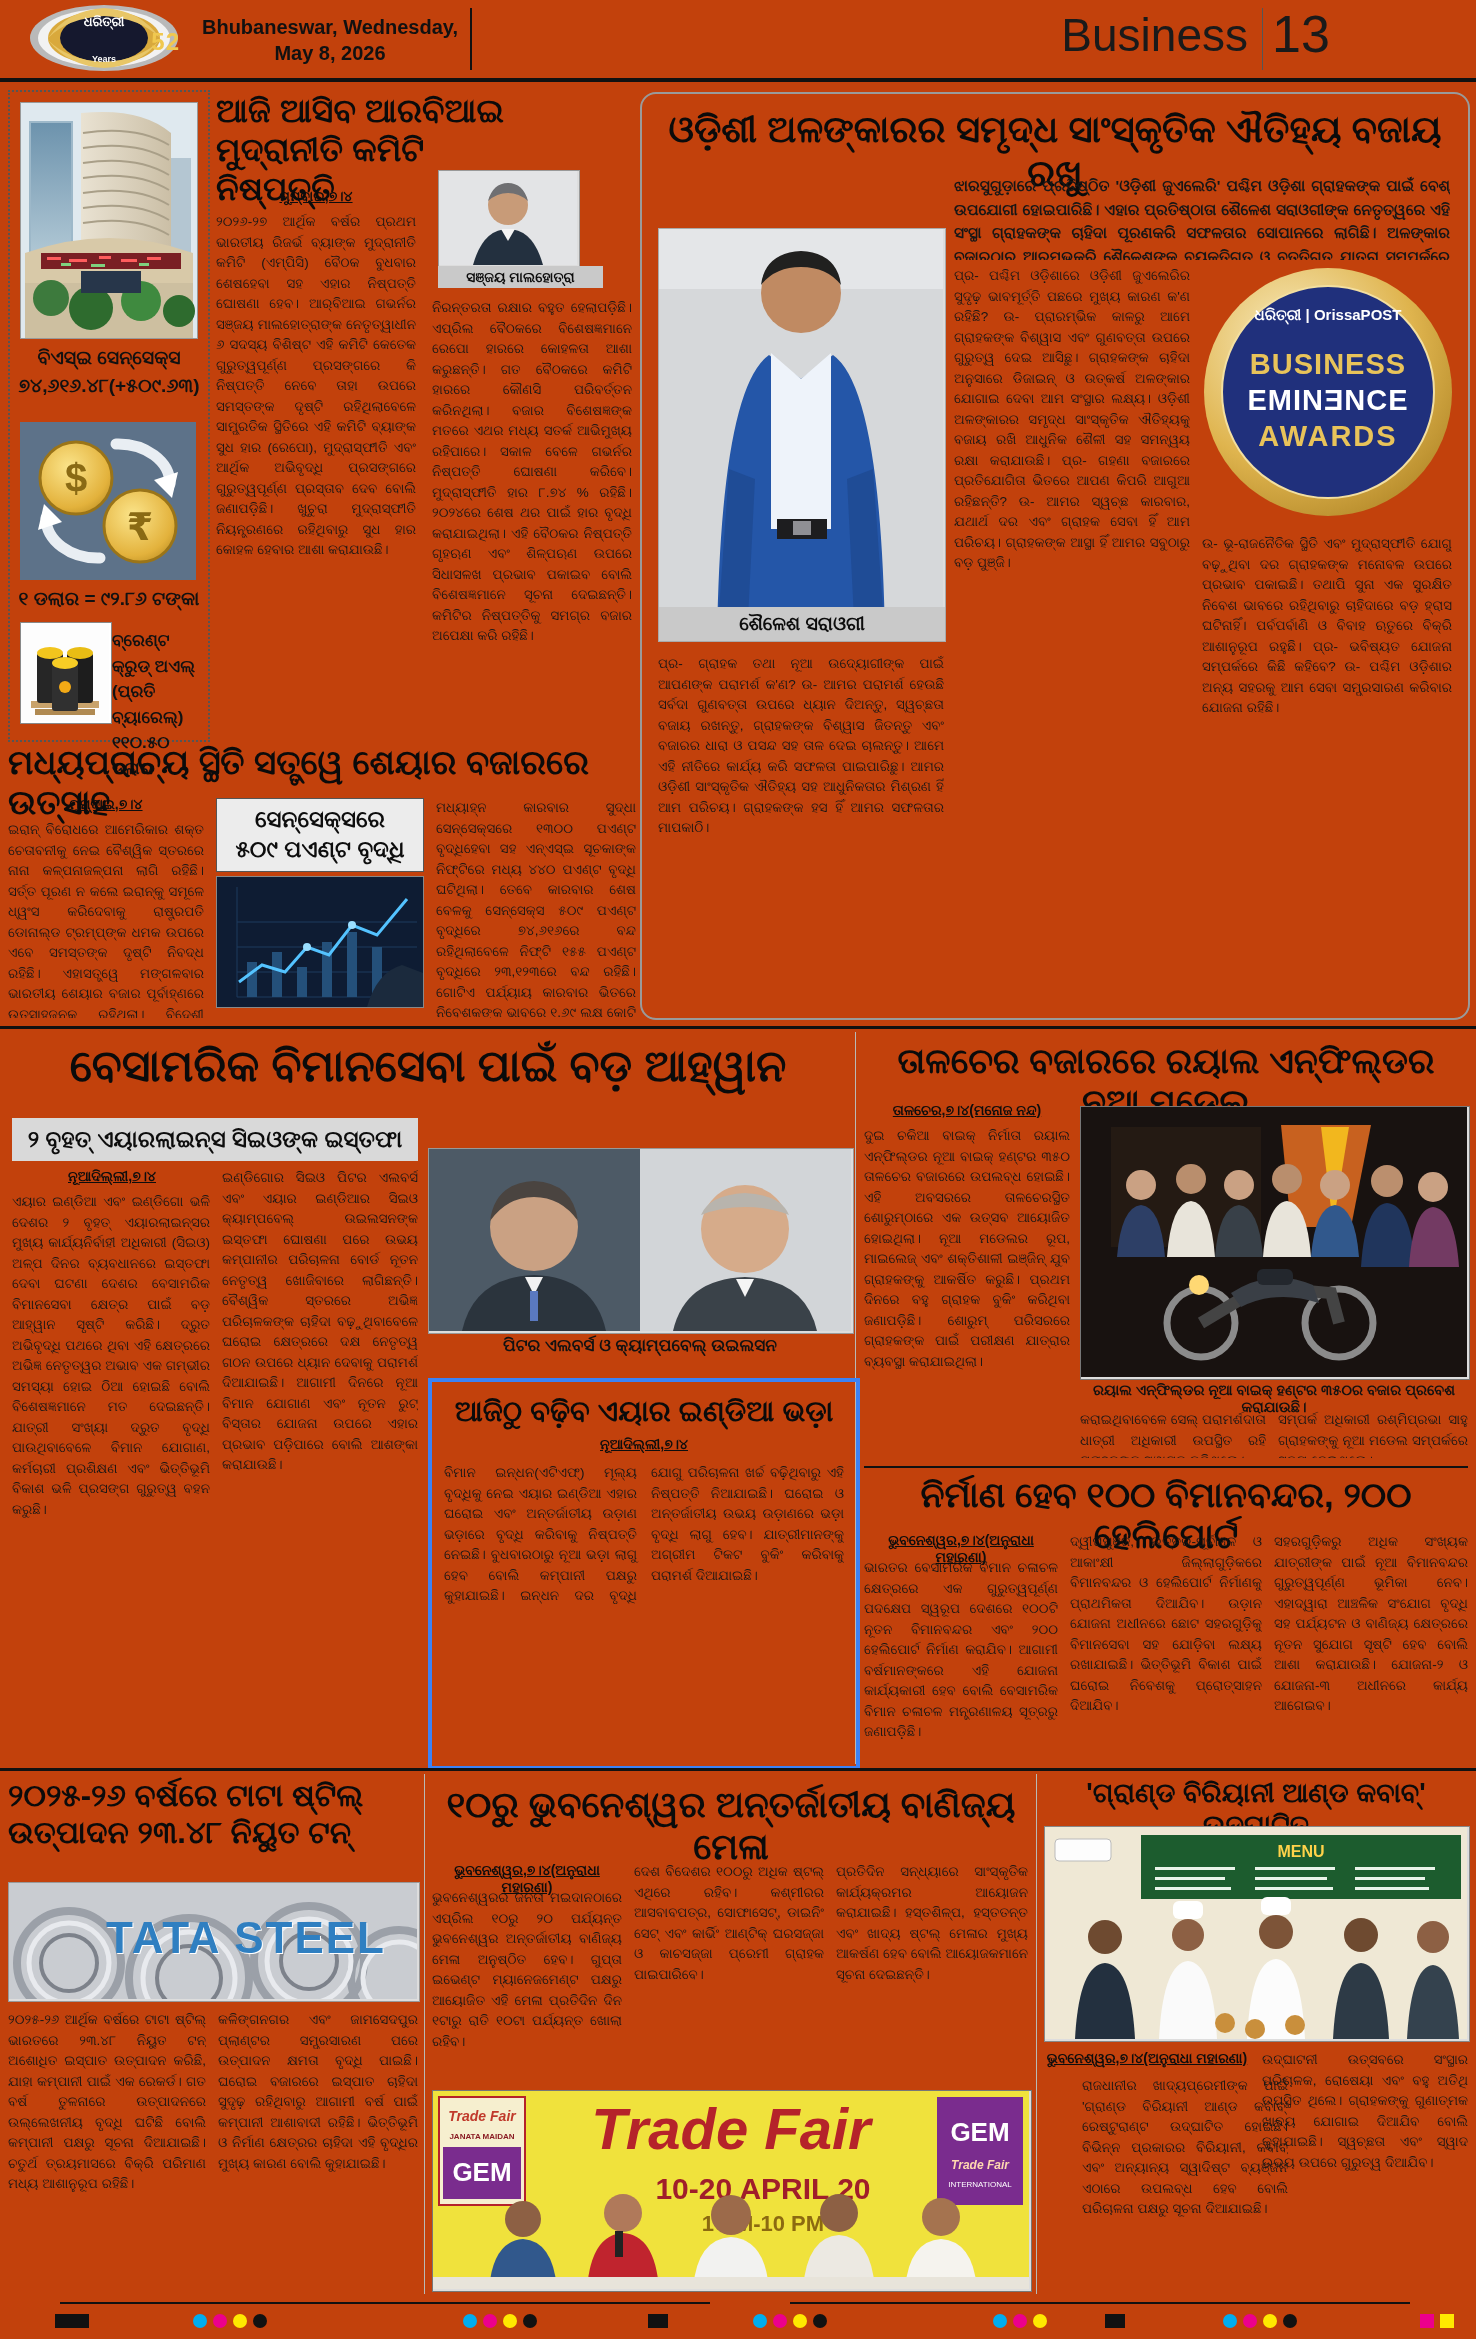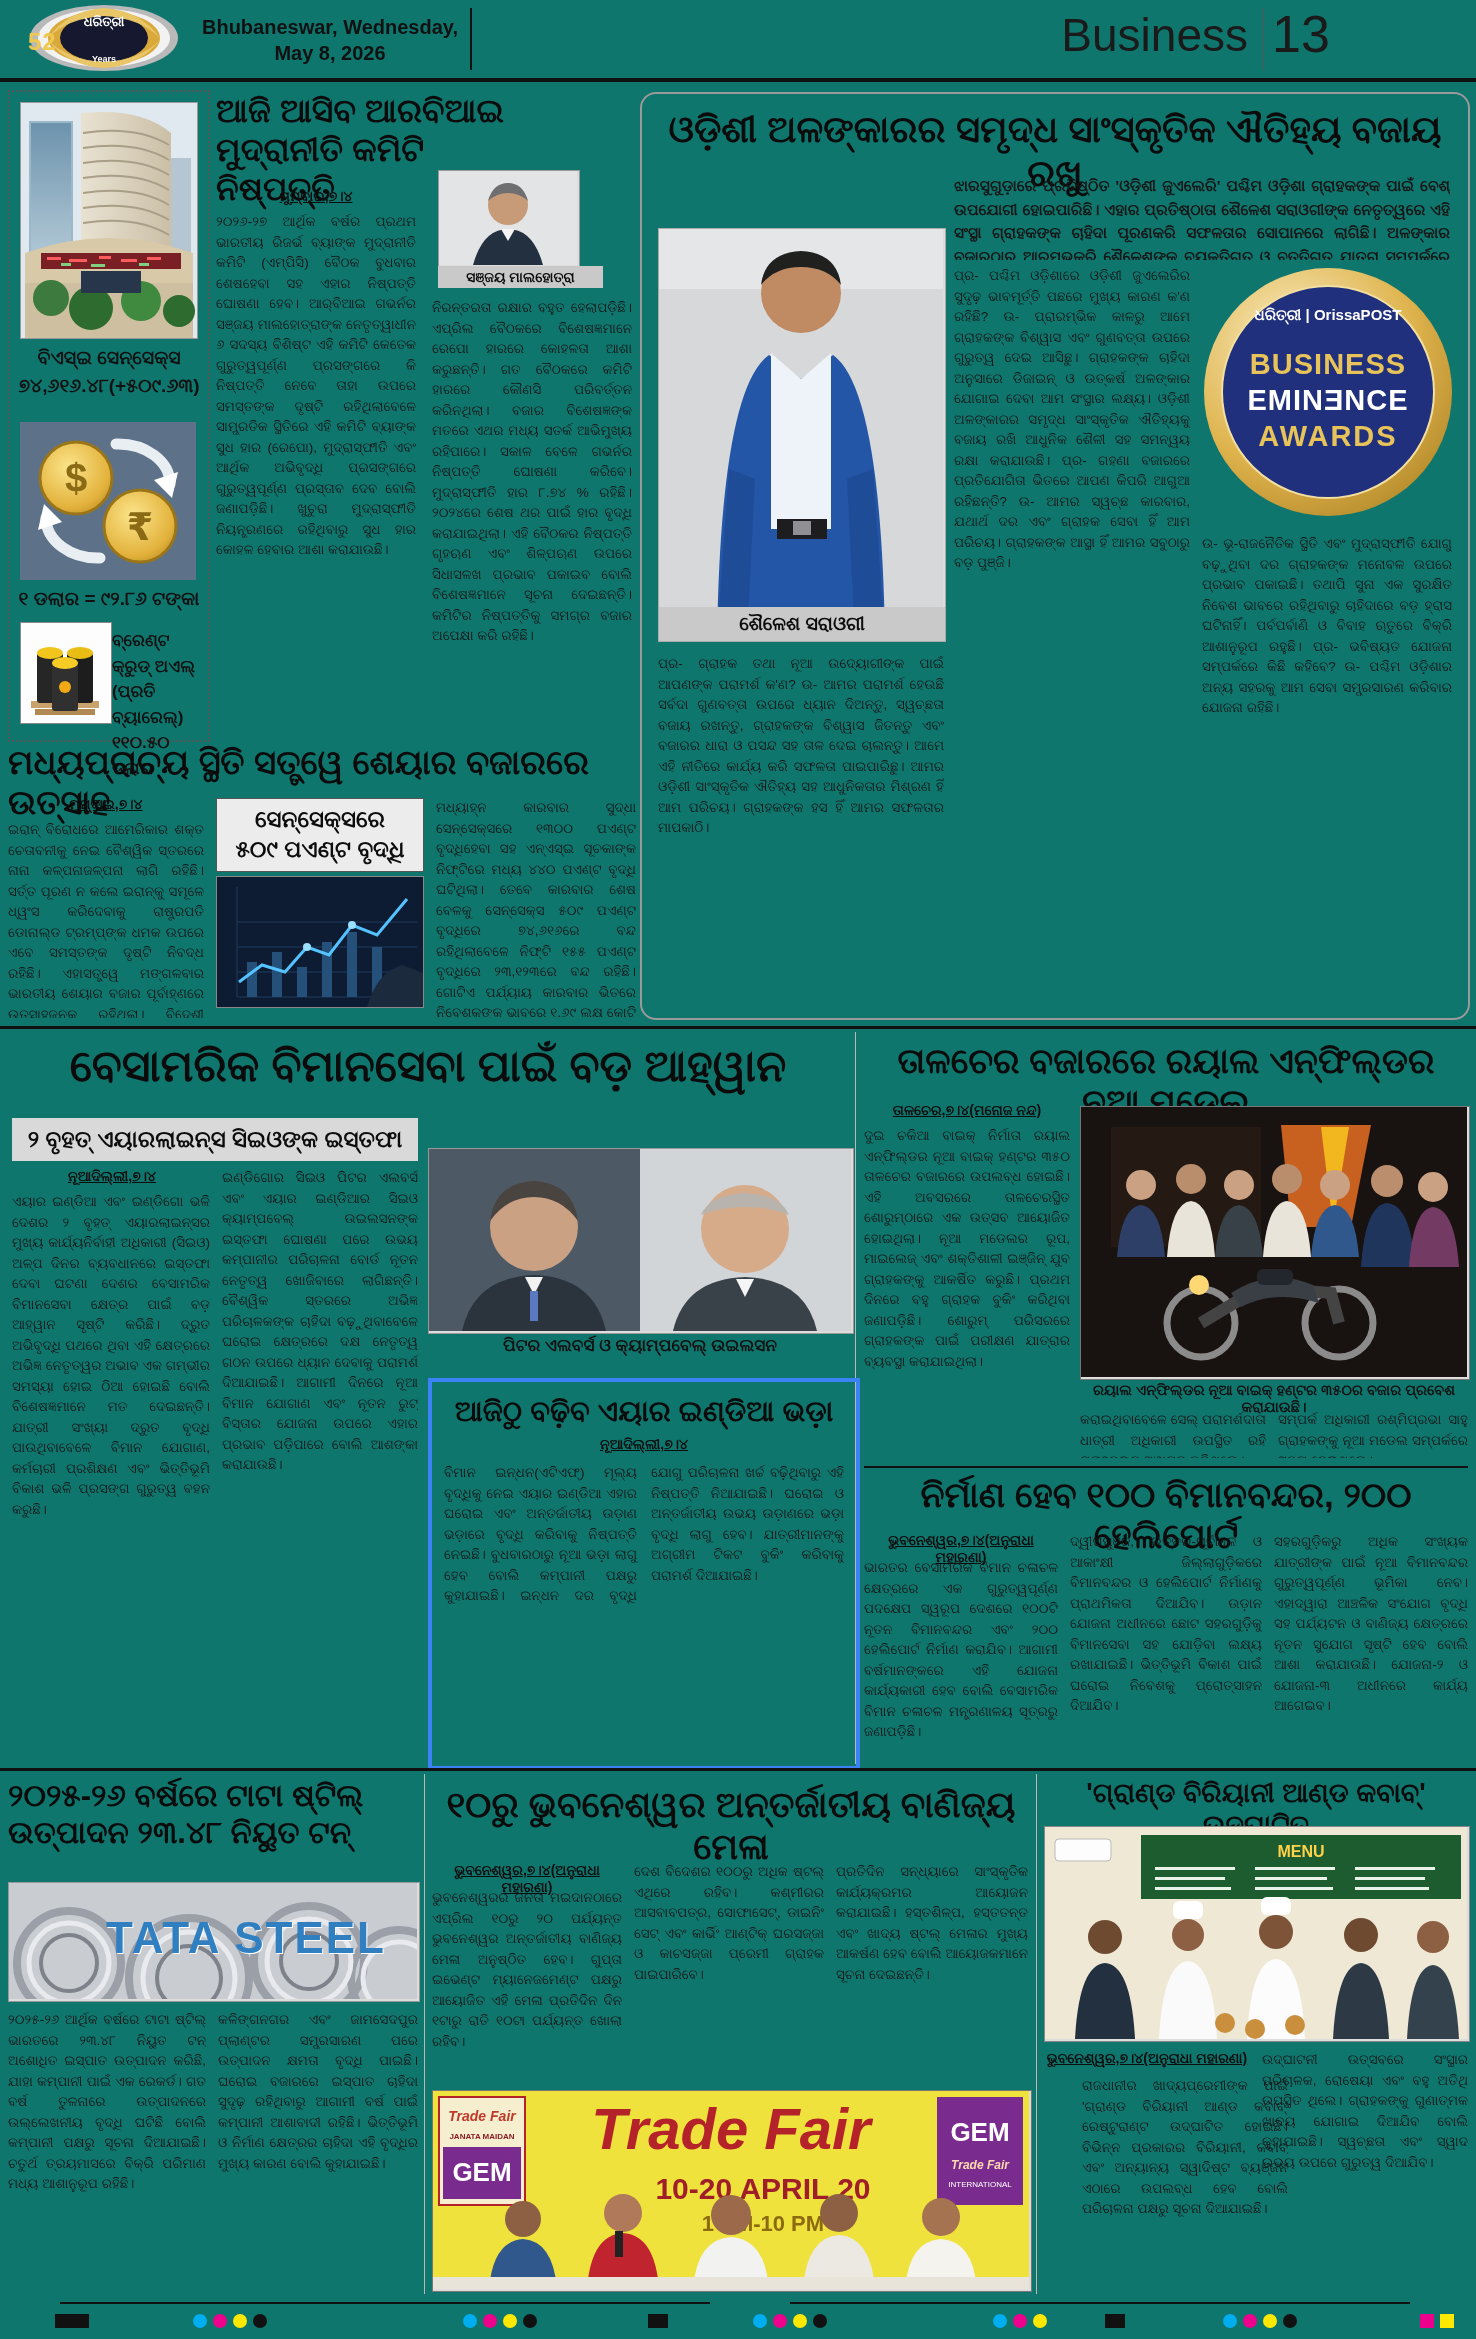--- a/index.html
+++ b/index.html
@@ -1,16 +1,16 @@
 <!DOCTYPE html>
 <html><head>
 <meta charset="utf-8">
 <style>
   html,body{margin:0;padding:0;background:#e8e8e4;}
-  #page{position:relative;width:1476px;height:2339px;background:#0f766e;margin:0 auto;
+  #page{position:relative;width:1476px;height:2339px;background:#c2410c;margin:0 auto;
         font-family:"Liberation Sans","DejaVu Sans",sans-serif;color:#0d0d0d;overflow:hidden;}
   .abs{position:absolute;}
   .hl{font-weight:bold;color:#0b0b0b;line-height:1.18;}
   .body-txt{font-size:13.5px;line-height:1.52;text-align:justify;overflow:hidden;color:#161616;}
   .dateline{font-weight:bold;text-align:center;font-size:14px;text-decoration:underline;}
   .cap{font-weight:bold;text-align:center;color:#111;}
   .cap-strip{background:#c9c9c9;display:flex;align-items:center;justify-content:center;font-weight:bold;}
   .vrule{background:#b9b9b5;width:1px;}
   .hrule{background:#111;}
   .dotbox{border:2px dotted #555;}
@@ -27,21 +27,21 @@
     <div class="abs" style="left:28px;top:4px;width:152px;height:68px;">
       <svg width="152" height="68" viewBox="0 0 152 68">
         <ellipse cx="76" cy="34" rx="74" ry="33" fill="#b9b9b9"></ellipse>
         <ellipse cx="76" cy="34" rx="66" ry="29" fill="#f2f2f2"></ellipse>
         <ellipse cx="76" cy="34" rx="56" ry="27" fill="#d9a93c"></ellipse>
         <ellipse cx="76" cy="34" rx="44" ry="24" fill="#15182e"></ellipse>
         <path d="M20 34 Q40 6 76 4 Q112 6 132 34 Q112 14 76 12 Q40 14 20 34Z" fill="#e8c667"></path>
         <path d="M20 36 Q40 62 76 64 Q112 62 132 36 Q112 56 76 58 Q40 56 20 36Z" fill="#e8c667"></path>
       </svg>
       <div class="abs" style="left:0;top:10px;width:152px;text-align:center;color:#fff;font-size:13px;font-weight:bold;">ଧରିତ୍ରୀ</div>
-      <div class="abs" style="left:0;top:24px;width:152px;text-align:left;color:#f0c84f;font-size:24px;font-weight:bold;letter-spacing:1px;">52</div>
+      <div class="abs" style="left:0;top:24px;width:152px;text-align:right;color:#f0c84f;font-size:24px;font-weight:bold;letter-spacing:1px;">52</div>
       <div class="abs" style="left:0;top:50px;width:152px;text-align:center;color:#fff;font-size:9px;font-weight:bold;">Years</div>
     </div>
 
     <div class="abs" style="left:196px;top:14px;width:268px;text-align:center;font-size:20px;font-weight:bold;line-height:1.3;color:#111;">
       <div>Bhubaneswar, Wednesday,</div>
       <div>May 8, 2026</div>
     </div>
     <div class="abs" style="left:470px;top:8px;width:2px;height:62px;background:#111;"></div>
 
     <div class="abs" style="left:1020px;top:8px;width:228px;text-align:right;font-size:46px;color:#1a1a1a;letter-spacing:0;">Business</div>

